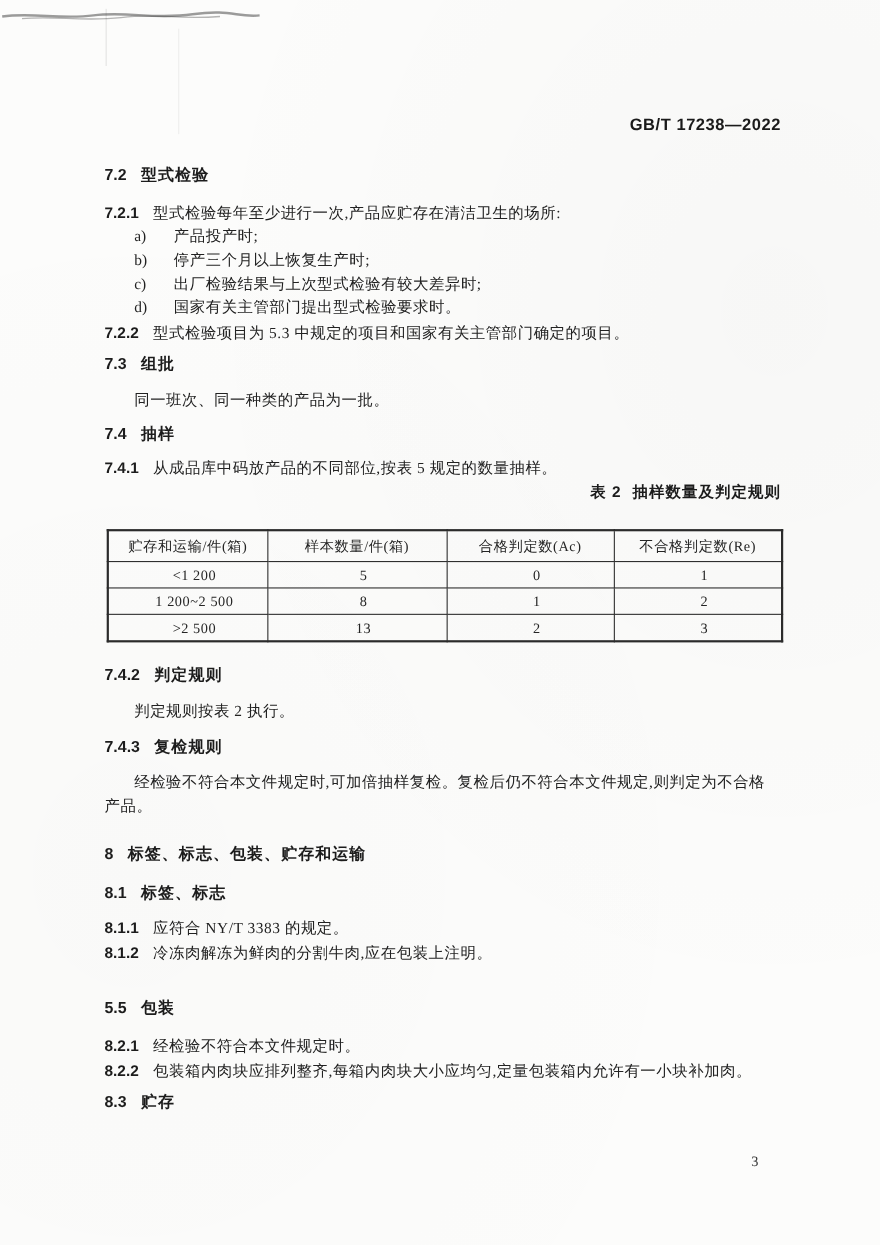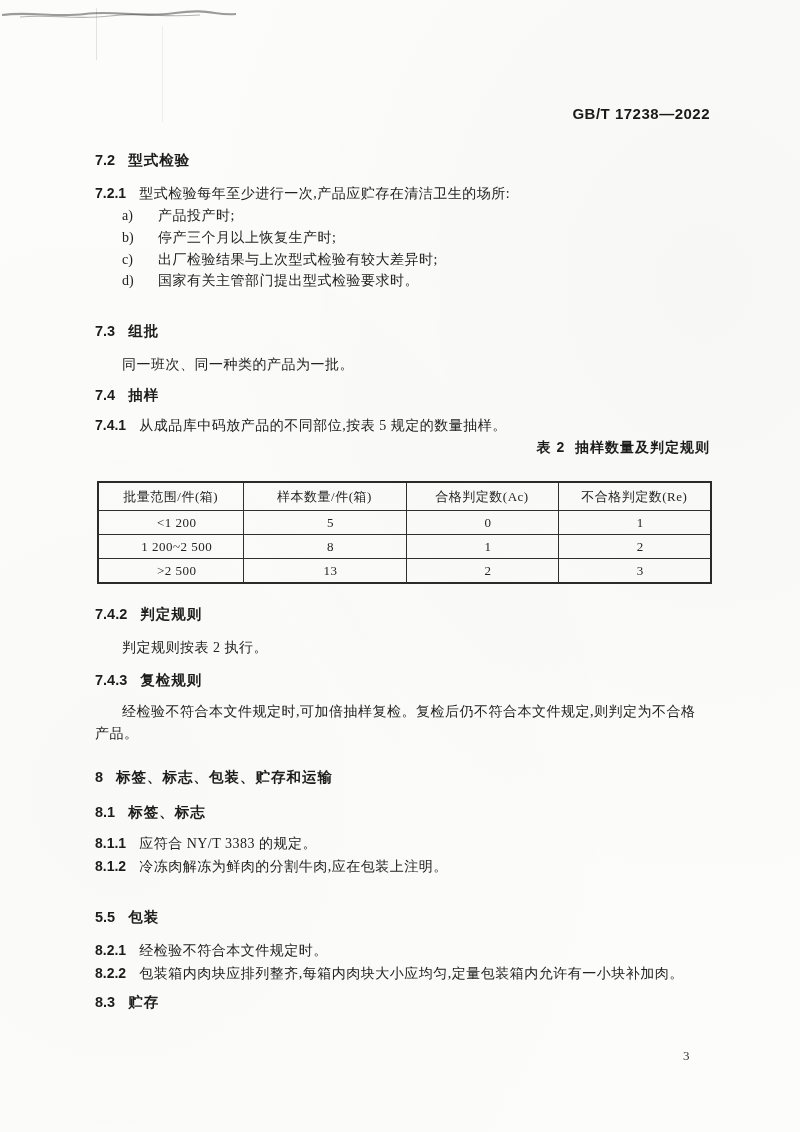--- a/index.html
+++ b/index.html
@@ -78,20 +78,23 @@
   </div>
   <div class="line listitem" style="top:229px">
     <span class="lmarker">b)</span><span class="ctext">停产三个月以上恢复生产时;</span>
   </div>
   <div class="line listitem" style="top:251px">
     <span class="lmarker">c)</span><span class="ctext">出厂检验结果与上次型式检验有较大差异时;</span>
   </div>
   <div class="line listitem" style="top:272px">
     <span class="lmarker">d)</span><span class="ctext">国家有关主管部门提出型式检验要求时。</span>
   </div>
+  <div class="line" style="top:293px">
+    <span class="cnum">7.2.2</span><span class="ctext">型式检验项目为 5.3 中规定的项目和国家有关主管部门确定的项目。</span>
+  </div>
 
   <div class="line heading" style="top:322px">
     <span class="cnum">7.3</span><span class="htitle">组批</span>
   </div>
   <div class="line bodyline" style="top:356px">同一班次、同一种类的产品为一批。</div>
 
   <div class="line heading" style="top:386px">
     <span class="cnum">7.4</span><span class="htitle">抽样</span>
   </div>
   <div class="line" style="top:416px">
@@ -101,21 +104,21 @@
   <div class="caption">表 2  抽样数量及判定规则</div>
   <table class="t2">
     <colgroup>
         <col style="width:145px">
         <col style="width:163px">
         <col style="width:152px">
         <col style="width:153px">
       </colgroup>
     <thead>
       <tr>
-        <th>批量范围/件(箱)</th>
+        <th>贮存和运输/件(箱)</th>
         <th>样本数量/件(箱)</th>
         <th>合格判定数(Ac)</th>
         <th>不合格判定数(Re)</th>
       </tr>
     </thead>
     <tbody>
       <tr>
         <td>&lt;1 200</td>
         <td>5</td>
         <td>0</td>

